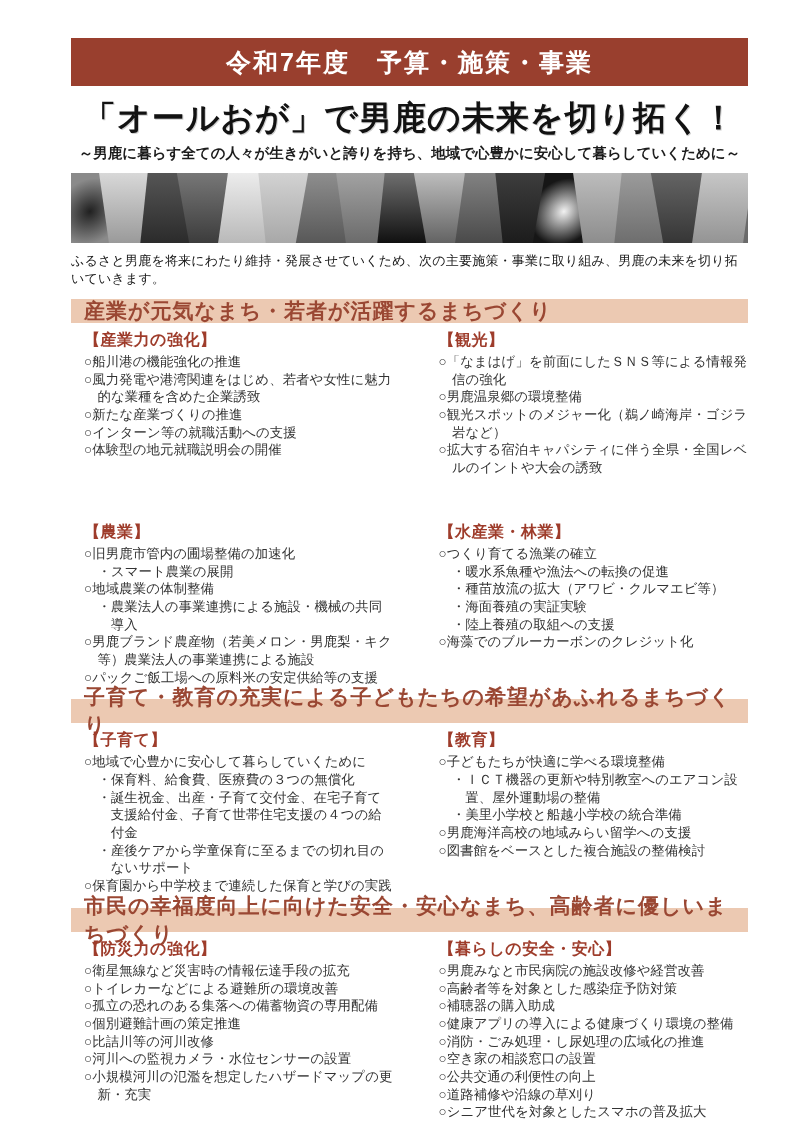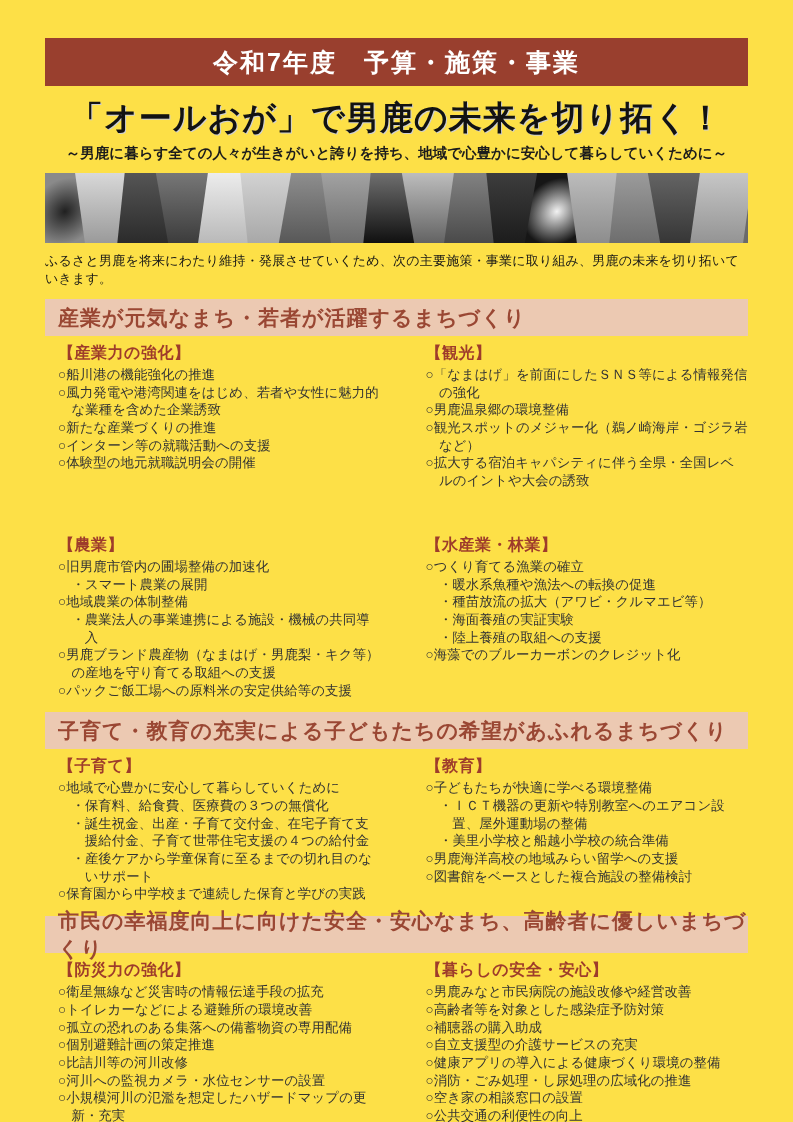--- a/index.html
+++ b/index.html
@@ -1,18 +1,18 @@
 <!DOCTYPE html>
 <html lang="ja"><head>
 <meta charset="utf-8">
 <style>
   html,body{margin:0;padding:0;background:#e8e8e8;}
   .page{
-    width:793px;height:1122px;margin:0 auto;background:#fde047;
-    box-sizing:border-box;padding:38px 45px 0 45px;overflow:hidden;
+    width:793px;height:1122px;margin:0 auto;background:#ffffff;
+    box-sizing:border-box;padding:38px 45px 0 71px;overflow:hidden;
     font-family:"Liberation Sans","DejaVu Sans",sans-serif;color:#2b2b2b;
   }
   .banner{
     height:48px;background:#993f2e;color:#ffffff;
     display:flex;align-items:center;justify-content:center;
     font-size:25px;font-weight:800;letter-spacing:2px;
   }
   .title{
     margin:10px 0 3px 0;text-align:center;
     font-size:33px;font-weight:900;color:#121212;letter-spacing:1px;
@@ -23,21 +23,21 @@
   }
   .photo-strip{
     margin-top:10px;height:70px;display:flex;overflow:hidden;background:#6a6a6a;
   }
   .tile{flex:1 1 auto;margin-left:-12px;}
   .tile:first-child{margin-left:-6px;}
   .caption{margin-top:9px;font-size:13px;font-weight:500;color:#161616;letter-spacing:.2px;}
   .sec{margin-top:11px;}
   .sec-bar{
     background:#ecc9b2;color:#9a4733;
-    height:37px;display:flex;align-items:center;
+    height:24px;display:flex;align-items:center;
     padding-left:13px;font-size:21px;font-weight:800;letter-spacing:1px;
   }
   .sec-grid{
     display:grid;grid-template-columns:1fr 1fr;
     column-gap:22px;row-gap:12px;
     padding:7px 0 2px 13px;
     gap:45px;
   }
   .block{min-width:0;}
   .bh{color:#9e3c2b;font-weight:800;font-size:16px;margin-bottom:2px;letter-spacing:.5px;}
@@ -98,21 +98,21 @@
             <div class="item">○男鹿温泉郷の環境整備</div>
             <div class="item">○観光スポットのメジャー化（鵜ノ崎海岸・ゴジラ岩など）</div>
             <div class="item">○拡大する宿泊キャパシティに伴う全県・全国レベルのイントや大会の誘致</div>
           </div>
           <div class="block">
             <div class="bh">【農業】</div>
             <div class="item">○旧男鹿市管内の圃場整備の加速化</div>
             <div class="item sub">・スマート農業の展開</div>
             <div class="item">○地域農業の体制整備</div>
             <div class="item sub">・農業法人の事業連携による施設・機械の共同導入</div>
-            <div class="item">○男鹿ブランド農産物（なまはげ・男鹿梨・キク等）の産地を守り育てる取組への支援</div>
+            <div class="item">○男鹿ブランド農産物（若美メロン・男鹿梨・キク等）農業法人の事業連携による施設</div>
             <div class="item">○パックご飯工場への原料米の安定供給等の支援</div>
           </div>
           <div class="block">
             <div class="bh">【水産業・林業】</div>
             <div class="item">○つくり育てる漁業の確立</div>
             <div class="item sub">・暖水系魚種や漁法への転換の促進</div>
             <div class="item sub">・種苗放流の拡大（アワビ・クルマエビ等）</div>
             <div class="item sub">・海面養殖の実証実験</div>
             <div class="item sub">・陸上養殖の取組への支援</div>
             <div class="item">○海藻でのブルーカーボンのクレジット化</div>
@@ -151,21 +151,20 @@
             <div class="item">○個別避難計画の策定推進</div>
             <div class="item">○比詰川等の河川改修</div>
             <div class="item">○河川への監視カメラ・水位センサーの設置</div>
             <div class="item">○小規模河川の氾濫を想定したハザードマップの更新・充実</div>
           </div>
           <div class="block">
             <div class="bh">【暮らしの安全・安心】</div>
             <div class="item">○男鹿みなと市民病院の施設改修や経営改善</div>
             <div class="item">○高齢者等を対象とした感染症予防対策</div>
             <div class="item">○補聴器の購入助成</div>
-            <div class="item">○自立支援型の介護サービスの充実</div>
             <div class="item">○健康アプリの導入による健康づくり環境の整備</div>
             <div class="item">○消防・ごみ処理・し尿処理の広域化の推進</div>
             <div class="item">○空き家の相談窓口の設置</div>
             <div class="item">○公共交通の利便性の向上</div>
             <div class="item">○道路補修や沿線の草刈り</div>
             <div class="item">○シニア世代を対象としたスマホの普及拡大</div>
           </div>
         </div>
       </section>
     </div>

